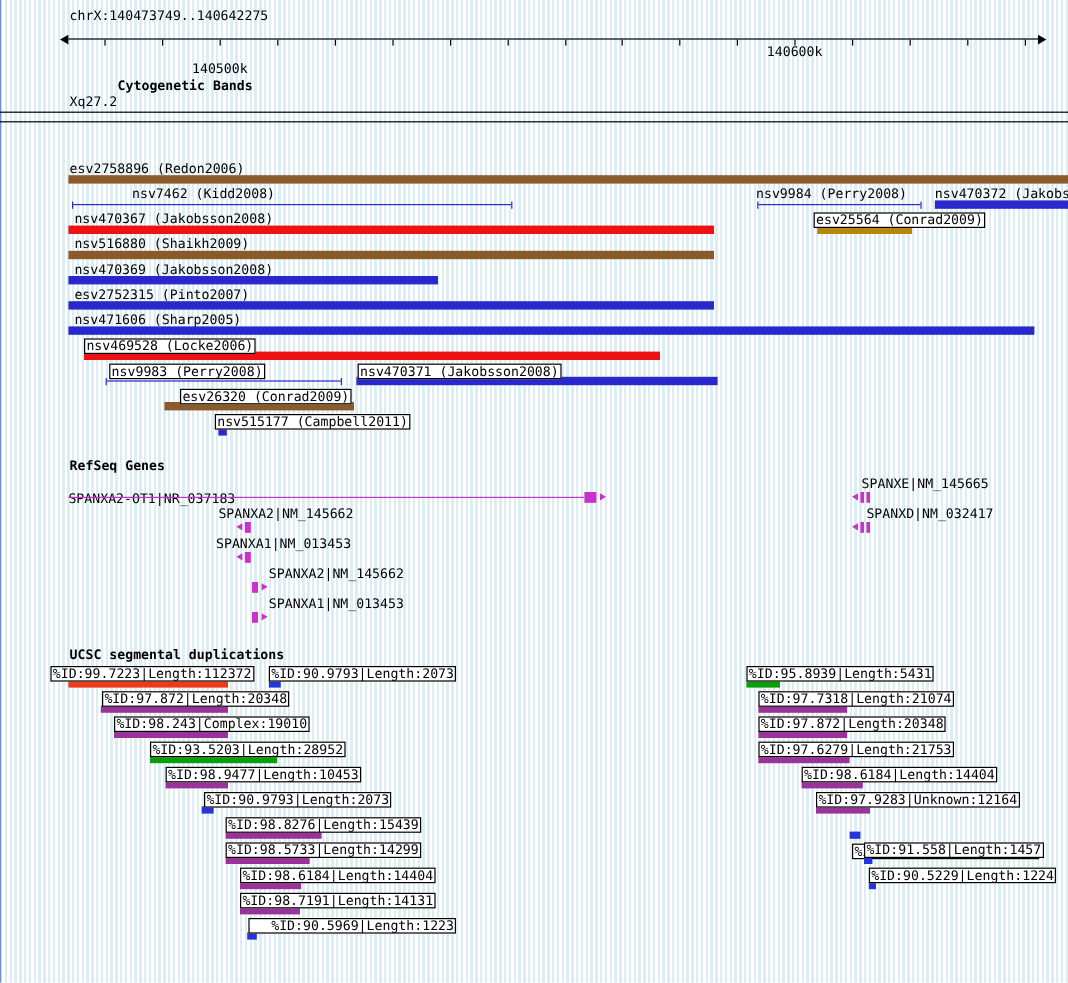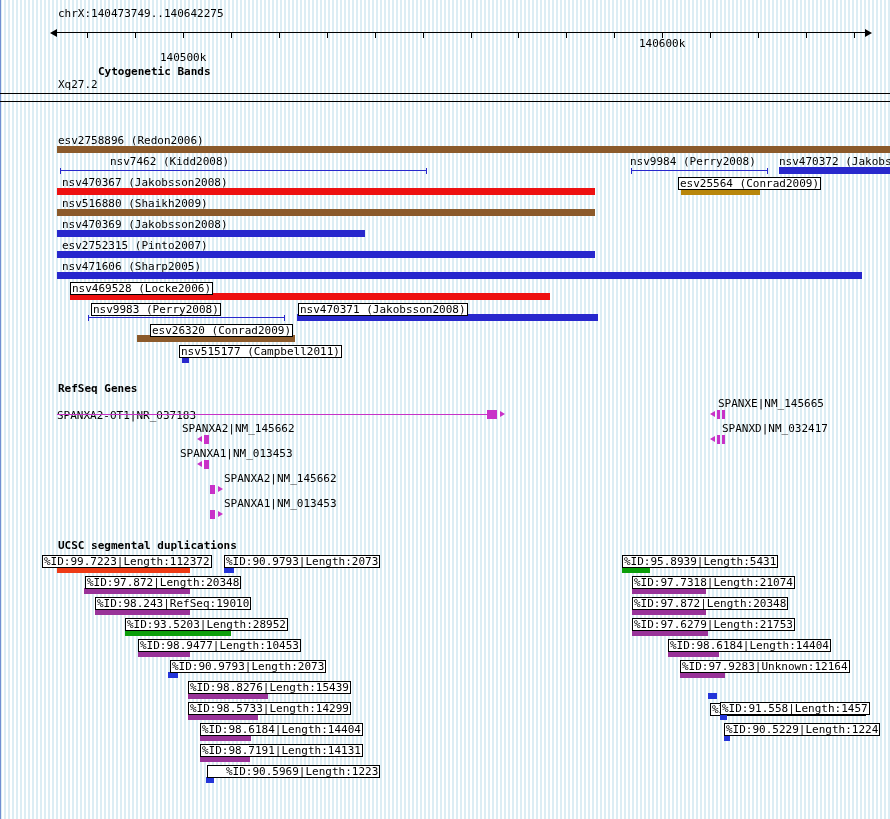--- a/index.html
+++ b/index.html
@@ -127,21 +127,21 @@
       <div class="lbl boxed" style="left: 42px; top: 555px;">%ID:99.7223|Length:112372</div>
       <div class="sbar" style="left: 224px; top: 567px; width: 10px; background: rgb(36, 53, 217);"></div>
       <div class="lbl boxed" style="left: 224px; top: 555px;">%ID:90.9793|Length:2073</div>
       <div class="sbar" style="left: 622px; top: 567px; width: 28px; background: rgb(10, 158, 10);"></div>
       <div class="lbl boxed" style="left: 622px; top: 555px;">%ID:95.8939|Length:5431</div>
       <div class="sbar" style="left: 84px; top: 588px; width: 106px; background: rgb(153, 51, 153);"></div>
       <div class="lbl boxed" style="left: 85px; top: 576px;">%ID:97.872|Length:20348</div>
       <div class="sbar" style="left: 632px; top: 588px; width: 74px; background: rgb(153, 51, 153);"></div>
       <div class="lbl boxed" style="left: 632px; top: 576px;">%ID:97.7318|Length:21074</div>
       <div class="sbar" style="left: 95px; top: 609px; width: 95px; background: rgb(153, 51, 153);"></div>
-      <div class="lbl boxed" style="left: 95px; top: 597px;">%ID:98.243|RefSeq:19010</div>
+      <div class="lbl boxed" style="left: 95px; top: 597px;">%ID:98.243|Complex:19010</div>
       <div class="sbar" style="left: 632px; top: 609px; width: 74px; background: rgb(153, 51, 153);"></div>
       <div class="lbl boxed" style="left: 632px; top: 597px;">%ID:97.872|Length:20348</div>
       <div class="sbar" style="left: 125px; top: 630px; width: 106px; background: rgb(10, 158, 10);"></div>
       <div class="lbl boxed" style="left: 125px; top: 618px;">%ID:93.5203|Length:28952</div>
       <div class="sbar" style="left: 632px; top: 630px; width: 76px; background: rgb(153, 51, 153);"></div>
       <div class="lbl boxed" style="left: 632px; top: 618px;">%ID:97.6279|Length:21753</div>
       <div class="sbar" style="left: 138px; top: 651px; width: 52px; background: rgb(153, 51, 153);"></div>
       <div class="lbl boxed" style="left: 138px; top: 639px;">%ID:98.9477|Length:10453</div>
       <div class="sbar" style="left: 668px; top: 651px; width: 51px; background: rgb(153, 51, 153);"></div>
       <div class="lbl boxed" style="left: 668px; top: 639px;">%ID:98.6184|Length:14404</div>

